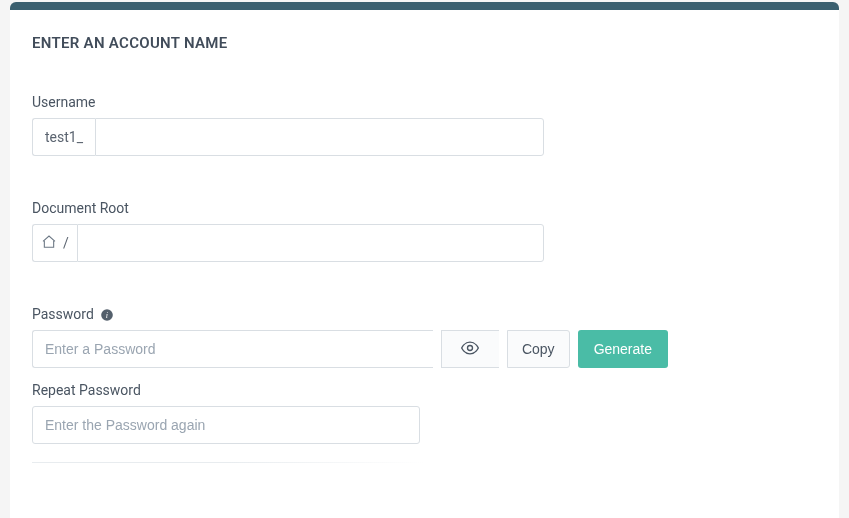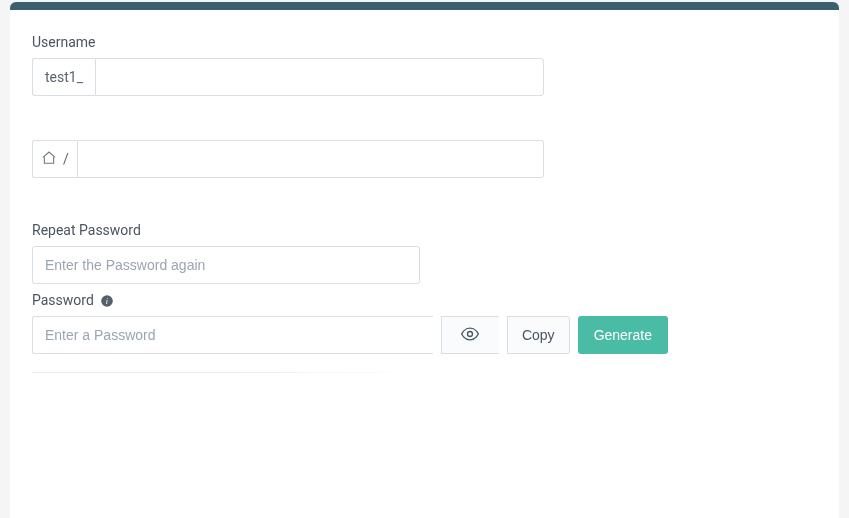--- a/index.html
+++ b/index.html
@@ -152,51 +152,45 @@
       cursor: pointer;
     }
   </style>
 </head>
 <body>
 
 <div class="container">
   <div class="top-bar"></div>
   <div class="card">
     <div class="card-inner">
+      <div class="section-title">ENTER AN ACCOUNT NAME</div>
 
       
       <div class="form-group">
         <label class="form-label">Username</label>
         <div class="input-group">
           <div class="input-prefix">test1_</div>
           <input type="text" class="form-input" value="" style="">
         </div>
       </div>
 
       
       <div class="form-group">
+        <label class="form-label">Document Root</label>
         <div class="input-group">
           <div class="input-prefix slim">
             <span>
               <svg width="16" height="16" viewBox="0 0 24 24" fill="none" stroke="#6b7784" stroke-width="1.6">
                 <path d="M3 11 L12 3 L21 11"></path>
                 <path d="M5 10 V20 H19 V10"></path>
               </svg>
             </span>
             <span>/</span>
           </div>
           <input type="text" class="form-input" value="" style="">
-        </div>
-      </div>
-
-      
-      <div class="form-group" style="margin-bottom:8px;">
-        <label class="form-label">Repeat Password</label>
-        <div class="input-group narrow">
-          <input type="password" class="form-input full-round" placeholder="Enter the Password again" style="">
         </div>
       </div>
 
       
       <div class="form-group" style="margin-bottom:14px;">
         <label class="form-label">
           <span>Password</span>
           <span class="info-icon">
             <svg width="14" height="14" viewBox="0 0 24 24" fill="#54606c">
               <circle cx="12" cy="12" r="10"></circle>
@@ -212,17 +206,25 @@
                 <path d="M2 12s3.5-7 10-7 10 7 10 7-3.5 7-10 7-10-7-10-7z"></path>
                 <circle cx="12" cy="12" r="3"></circle>
               </svg>
             </span>
           </button>
           <button class="copy-btn">Copy</button>
           <button class="generate-btn">Generate</button>
         </div>
       </div>
 
+      
+      <div class="form-group" style="margin-bottom:8px;">
+        <label class="form-label">Repeat Password</label>
+        <div class="input-group narrow">
+          <input type="password" class="form-input full-round" placeholder="Enter the Password again" style="">
+        </div>
+      </div>
+
       <div class="divider"></div>
 
     </div>
   </div>
 </div>
 
 </body></html>

